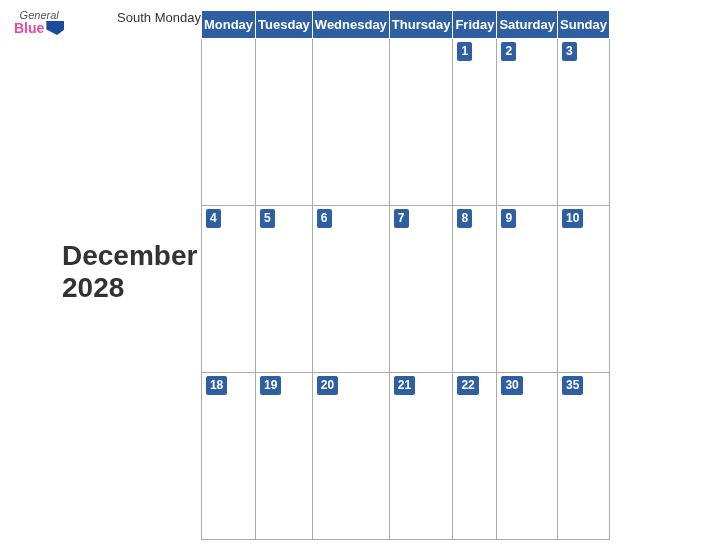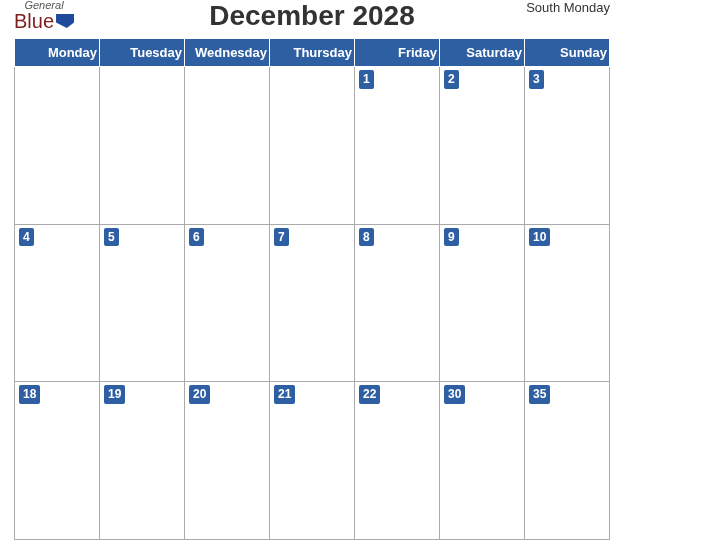--- a/index.html
+++ b/index.html
@@ -6,23 +6,23 @@
     body {
       font-family: Arial, sans-serif;
       background: #fff;
       width: 712px;
       height: 550px;
       overflow: hidden;
     }
     .calendar-container {
       width: 624px;
       height: 550px;
-      padding: 0 14px 10px 14px;
+      padding: 10px 14px 10px 14px;
       display: flex;
-      flex-direction: column;
+      flex-direction: row;
     }
     .header {
       display: flex;
       align-items: center;
       justify-content: center;
       position: relative;
       margin-bottom: 6px;
     }
     .logo {
       position: absolute;
@@ -32,42 +32,43 @@
       flex-direction: column;
       align-items: center;
       line-height: 1;
     }
     .logo-general {
       font-size: 11px;
       color: #555;
       font-style: italic;
     }
     .logo-blue {
-      font-size: 20px;
-      font-weight: normal;
-      color: #7f1d1d;
+      font-size: 14px;
+      font-weight: bold;
+      color: #ec4899;
     }
     .logo-icon {
       width: 18px;
       height: 14px;
       background: #1e4a9c;
       clip-path: polygon(0 0, 100% 0, 100% 60%, 60% 100%, 0 60%);
       display: inline-block;
       margin-left: 2px;
       vertical-align: middle;
     }
     .logo-row {
       display: flex;
       align-items: center;
     }
     .month-title {
       font-size: 28px;
       font-weight: bold;
       color: #333;
-      text-align: right;
+      text-align: left;
+      margin-left: 48px;
     }
     .country {
       position: absolute;
       right: 0;
       top: 0;
       font-size: 13px;
       color: #333;
     }
     .calendar-table {
       width: 100%;

